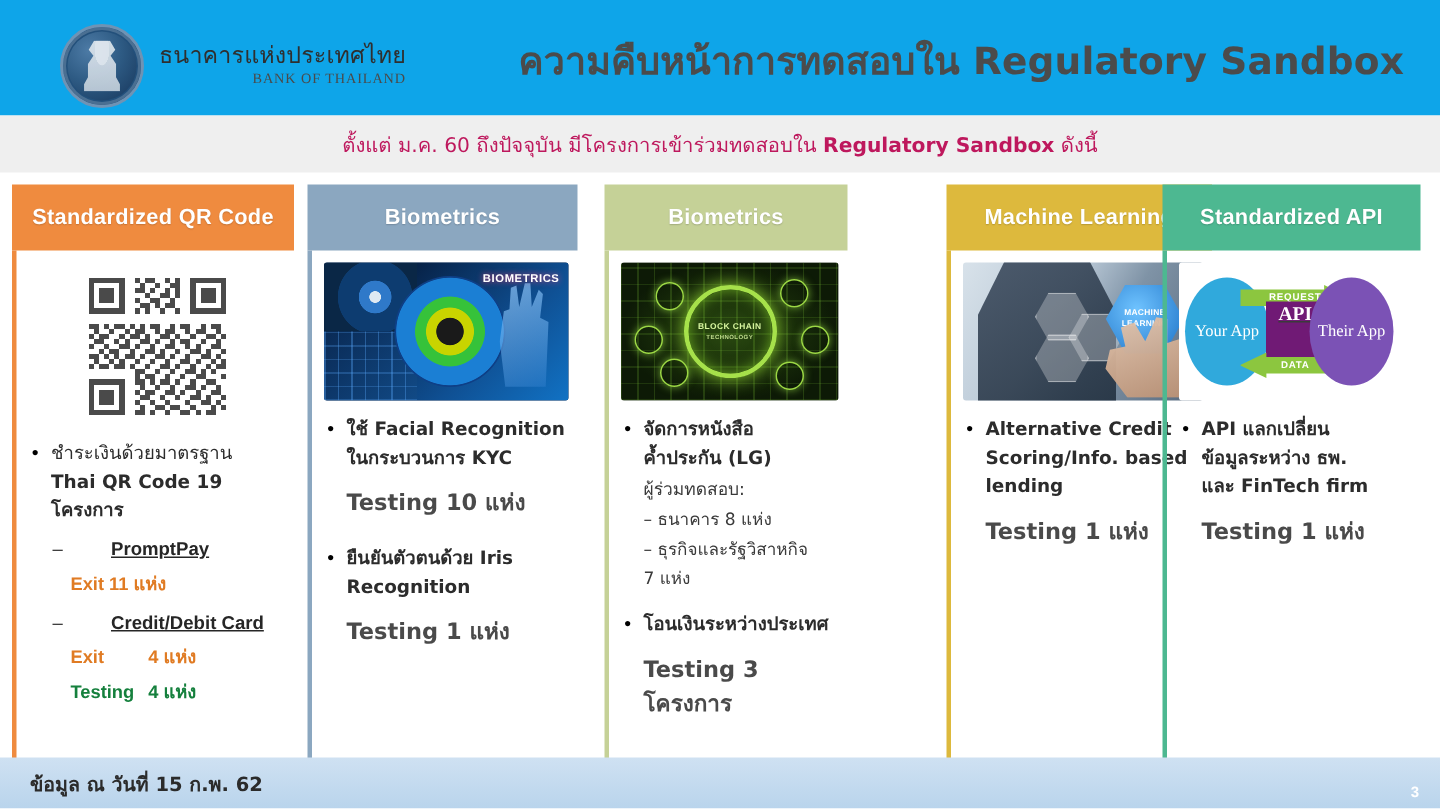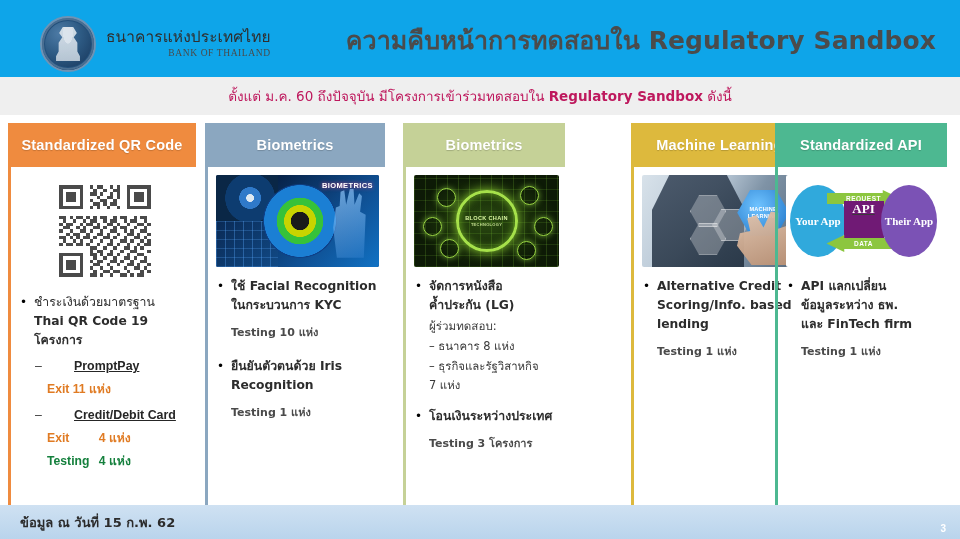--- a/index.html
+++ b/index.html
@@ -83,21 +83,21 @@
   .dash{flex:0 0 auto;width:11px;text-align:center;color:#333;}
   .b-text{flex:1 1 auto;font-family:"DejaVu Sans",sans-serif;}
   .bold{font-weight:bold;}
   .thaiish{font-family:"DejaVu Sans",sans-serif;}
   .sub-item{margin:7px 0 0 14px;}
   .underline{text-decoration:underline;font-weight:bold;font-size:12.4px;color:#262626;padding-left:24px;}
   .orange{color:#e07b23;font-weight:bold;}
   .grayv{color:#15803d;font-weight:bold;}
   .smallrow{margin-top:4px;font-size:12.2px;}
   .indent{margin-left:14px;}
-  .testing{font-weight:bold;color:#4a4a4a;font-size:11px;margin-top:9px;}
+  .testing{font-weight:bold;color:#4a4a4a;font-size:15px;margin-top:9px;}
   .subline{font-size:11.6px;color:#3a3a3a;margin-top:3px;}
   .subline2{font-size:11.4px;color:#3a3a3a;margin-top:2px;}
   
   .footer{
     position:absolute;left:0;bottom:0;width:960px;height:34px;
     background:linear-gradient(#cfe1f2,#b9d4ec);
     display:flex;align-items:center;
   }
   .footer-text{
     margin-left:20px;font-size:13px;font-weight:bold;color:#2b2b2b;
@@ -179,23 +179,23 @@
     background:linear-gradient(160deg,#e8cbb4,#b98f72);
     clip-path:polygon(36% 100%,16% 66%,20% 44%,34% 40%,30% 18%,42% 12%,52% 34%,62% 6%,72% 8%,72% 36%,86% 30%,92% 44%,88% 100%);
     opacity:.95;
   }
   .api-img{background:#ffffff;position:relative;}
   .api-ell{
     position:absolute;top:50%;transform:translateY(-50%);
     width:56px;height:72px;border-radius:50%;
     display:flex;align-items:center;justify-content:center;text-align:center;
   }
-  .api-ell span{color:#fff;font-weight:bold;font-size:11px;line-height:1.1;font-family:"Liberation Serif",serif;}
+  .api-ell span{color:#fff;font-weight:normal;font-size:11px;line-height:1.1;font-family:"Liberation Serif",serif;}
   .api-left{left:4px;background:#30a9dc;}
-  .api-right{right:4px;background:#7b52b5;}
+  .api-right{right:12px;background:#7b52b5;}
   .api-box{
     position:absolute;left:50%;top:50%;transform:translate(-50%,-50%);
     width:40px;height:40px;background:#701a75;display:flex;align-items:flex-start;justify-content:center;text-decoration:underline;
   }
   .api-box span{color:#fff;font-weight:bold;font-size:13px;font-family:"Liberation Serif",serif;}
   .api-arrow{
     position:absolute;left:50%;transform:translateX(-50%);
     width:74px;height:17px;background:#8cc63f;display:flex;align-items:center;justify-content:center;
   }
   .api-arrow span{font-size:6.5px;font-weight:bold;color:#fff;letter-spacing:.5px;}

